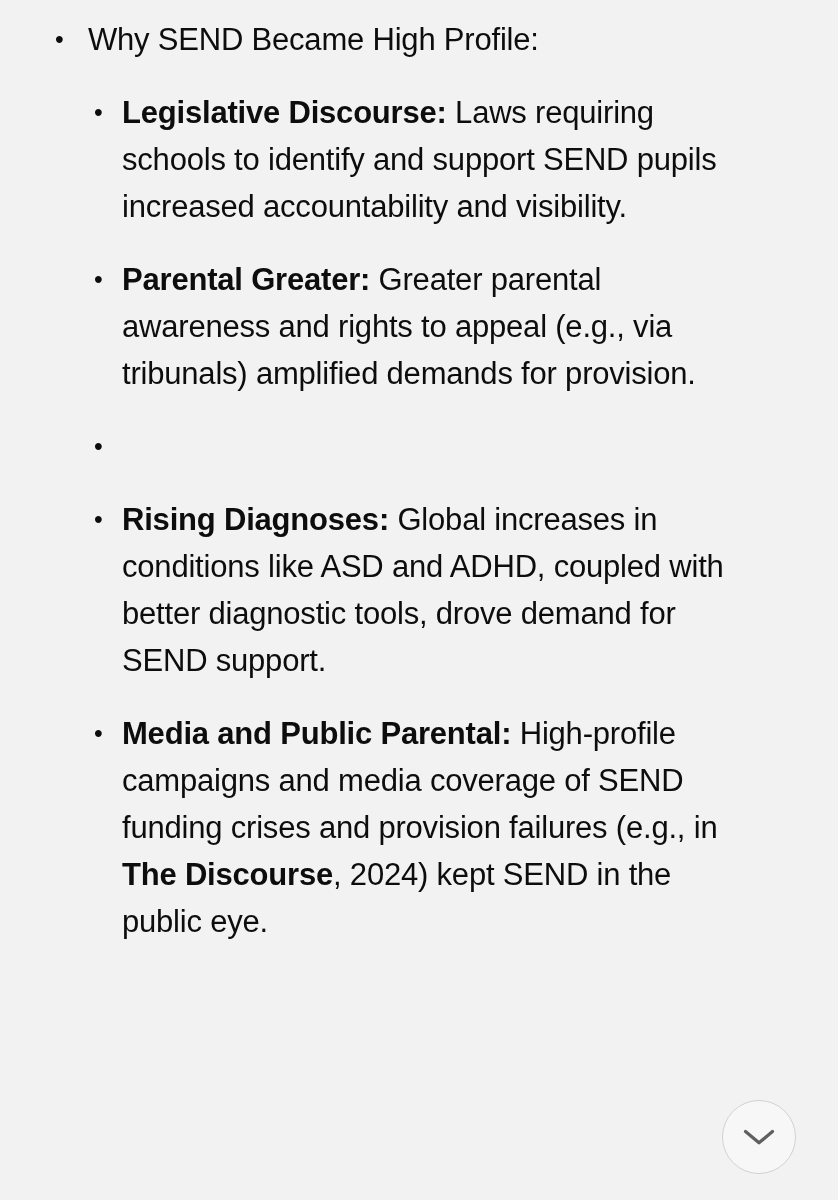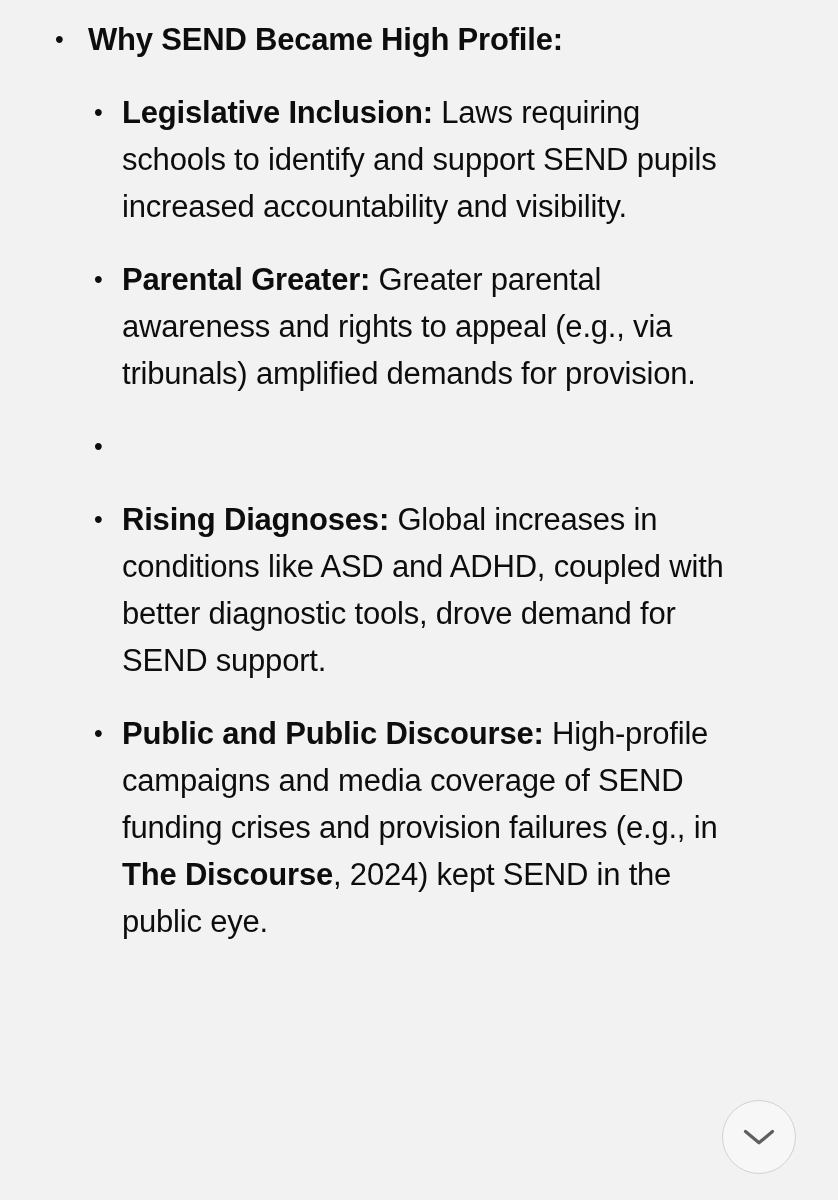--- a/index.html
+++ b/index.html
@@ -23,21 +23,21 @@
     font-size: 25px;
     line-height: 47px;
     color: #0d0d0d;
     user-select: none;
   }
   .outer-body { flex: 1; min-width: 0; }
   .title {
     margin: 0;
     font-size: 31px;
     line-height: 47px;
-    font-weight: 700;
+    font-weight: 400;
   }
   .inner-list { list-style: none; margin: 0; padding: 0; }
   .inner-item { display: flex; margin-top: 26px; }
   .inner-item .marker { flex: 0 0 34px; padding-left: 6px; }
   .para {
     margin: 0;
     font-size: 31px;
     line-height: 47px;
     max-width: 622px;
   }
@@ -64,40 +64,40 @@
 
 <div class="content">
   <div class="outer-item">
     <span class="marker">•</span>
     <div class="outer-body">
       <p class="title">Why SEND Became High Profile:</p>
       <ul class="inner-list">
 
         <li class="inner-item">
           <span class="marker">•</span>
-          <p class="para"><strong>Legislative Inclusion:</strong><span> Laws requiring schools to identify and support SEND pupils increased accountability and visibility.</span><strong></strong><span></span></p>
+          <p class="para"><strong>Legislative Discourse:</strong><span> Laws requiring schools to identify and support SEND pupils increased accountability and visibility.</span><strong></strong><span></span></p>
         </li>
 
         <li class="inner-item">
           <span class="marker">•</span>
           <p class="para"><strong>Parental Greater:</strong><span> Greater parental awareness and rights to appeal (e.g., via tribunals) amplified demands for provision.</span><strong></strong><span></span></p>
         </li>
 
         <li class="inner-item">
           <span class="marker">•</span>
         </li>
 
         <li class="inner-item">
           <span class="marker">•</span>
           <p class="para"><strong>Rising Diagnoses:</strong><span> Global increases in conditions like ASD and ADHD, coupled with better diagnostic tools, drove demand for SEND support.</span><strong></strong><span></span></p>
         </li>
 
         <li class="inner-item">
           <span class="marker">•</span>
-          <p class="para"><strong>Public and Public Discourse:</strong><span> High-profile campaigns and media coverage of SEND funding crises and provision failures (e.g., in </span><strong>The Discourse</strong><span>, 2024) kept SEND in the public eye.</span></p>
+          <p class="para"><strong>Media and Public Parental:</strong><span> High-profile campaigns and media coverage of SEND funding crises and provision failures (e.g., in </span><strong>The Discourse</strong><span>, 2024) kept SEND in the public eye.</span></p>
         </li>
 
       </ul>
     </div>
   </div>
 </div>
 
 <button class="scroll-btn" aria-label="Scroll to bottom">
   <span>
     <svg width="32" height="17" viewBox="0 0 32 17" xmlns="http://www.w3.org/2000/svg">

